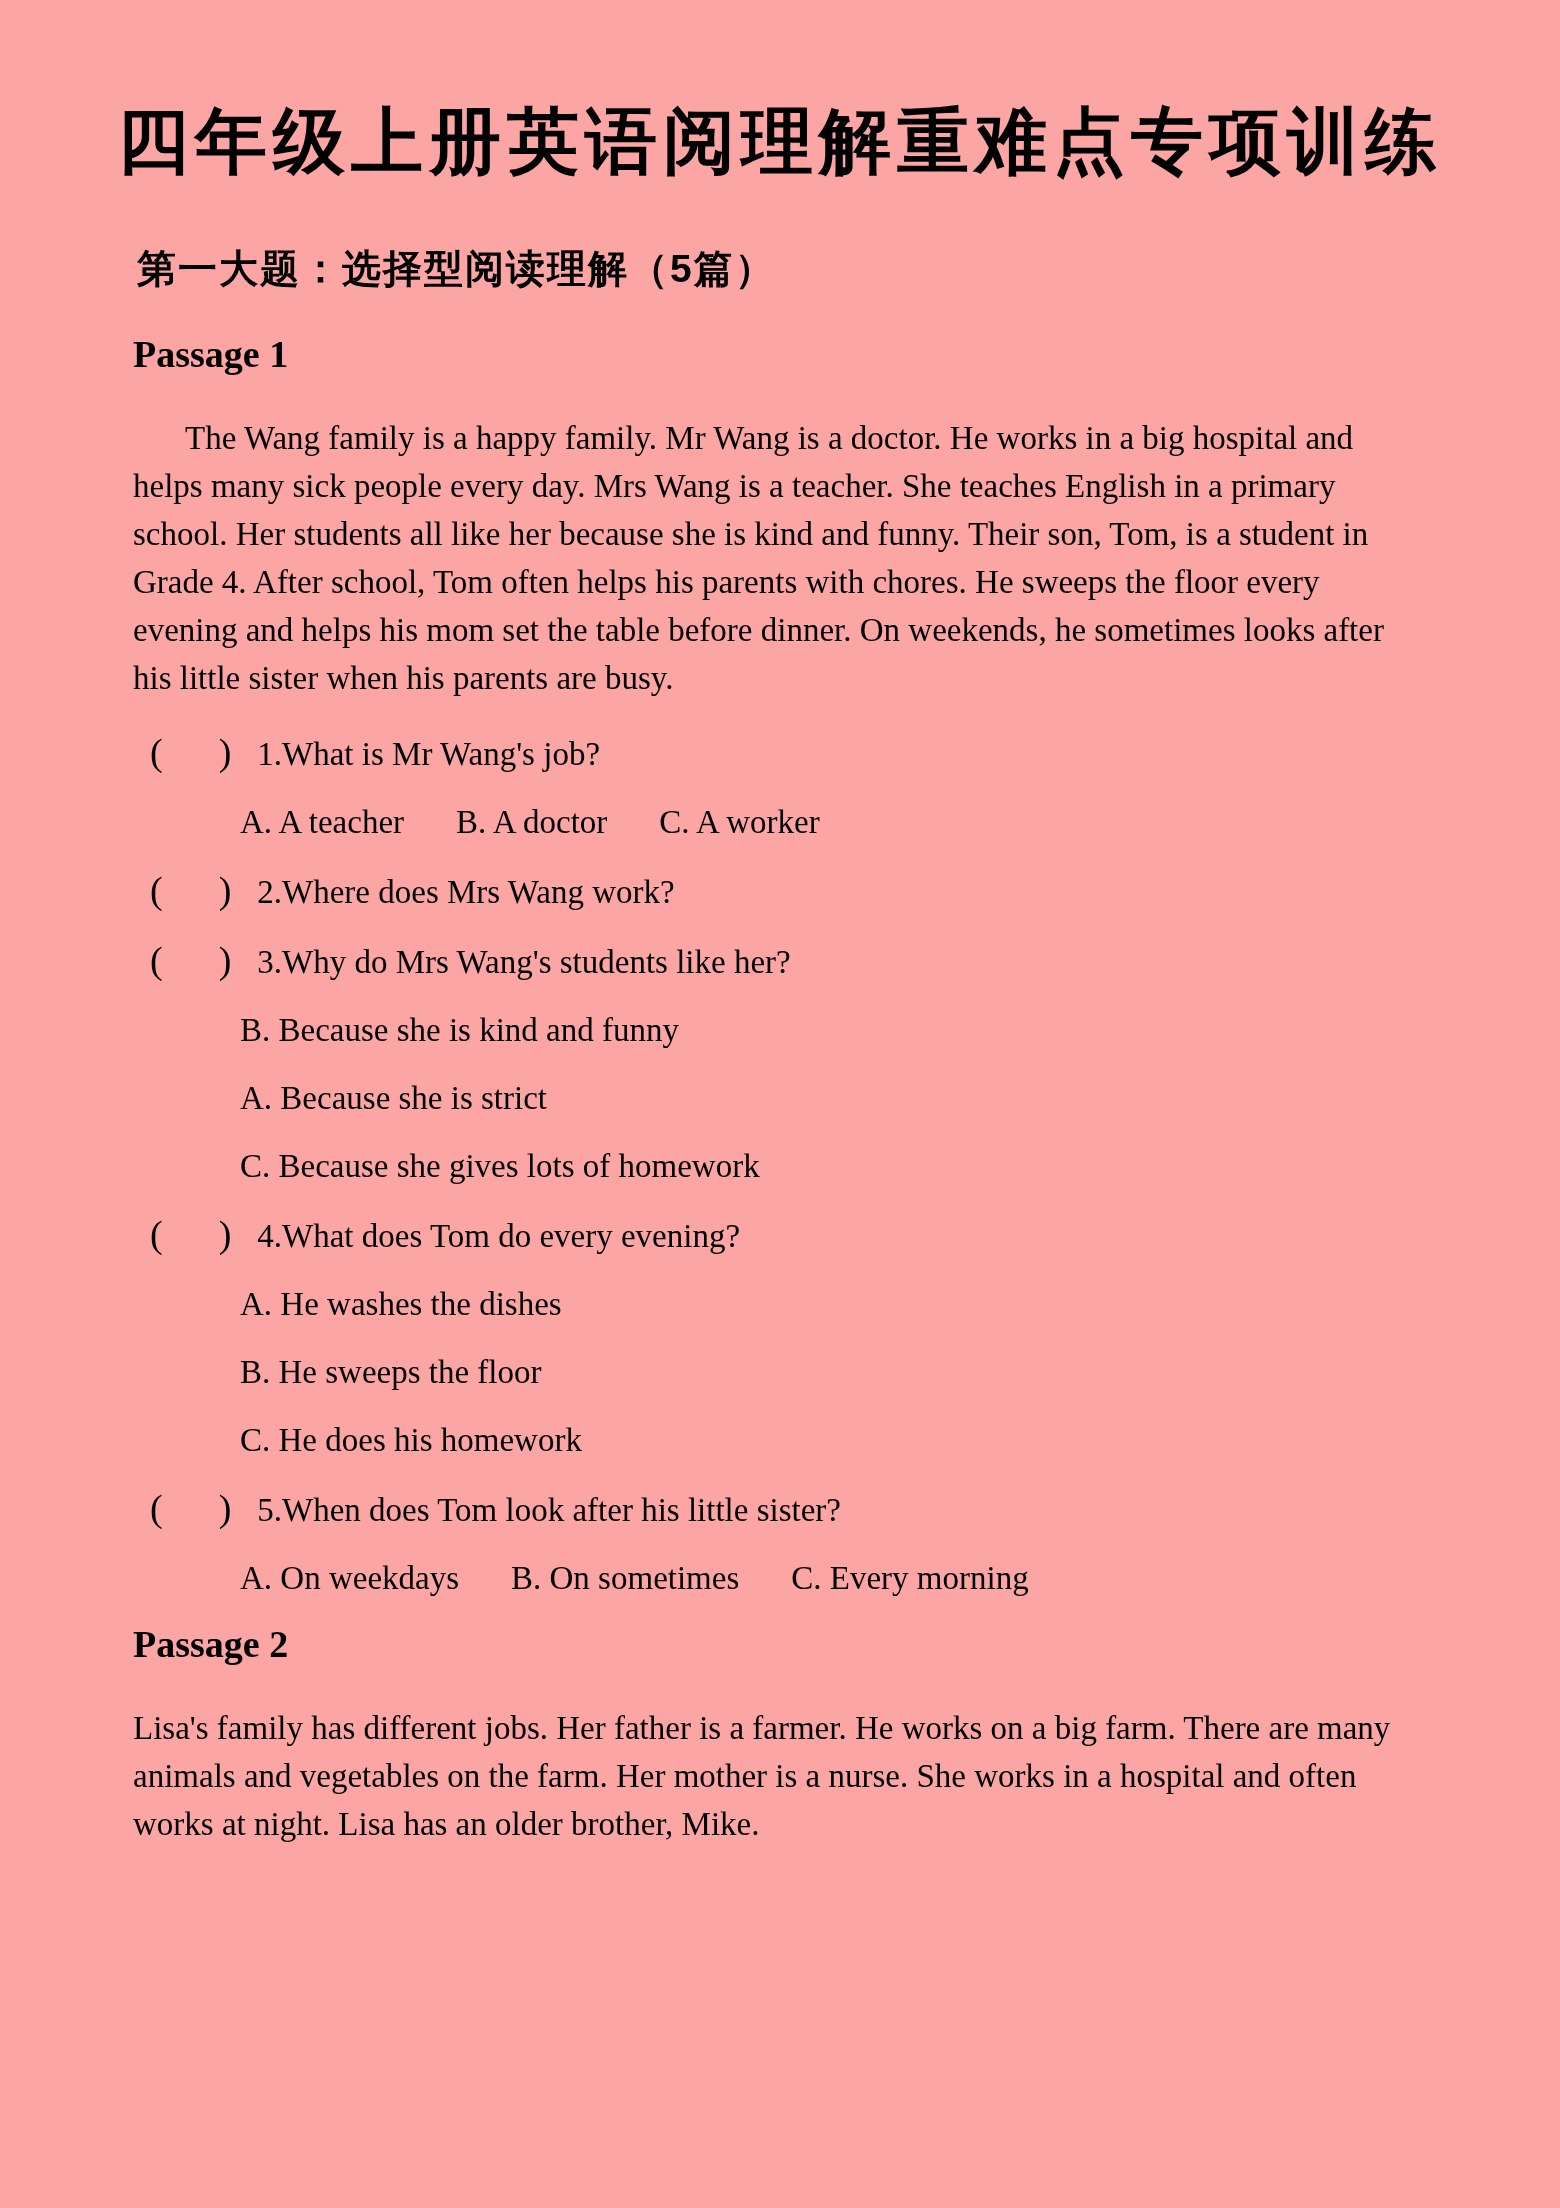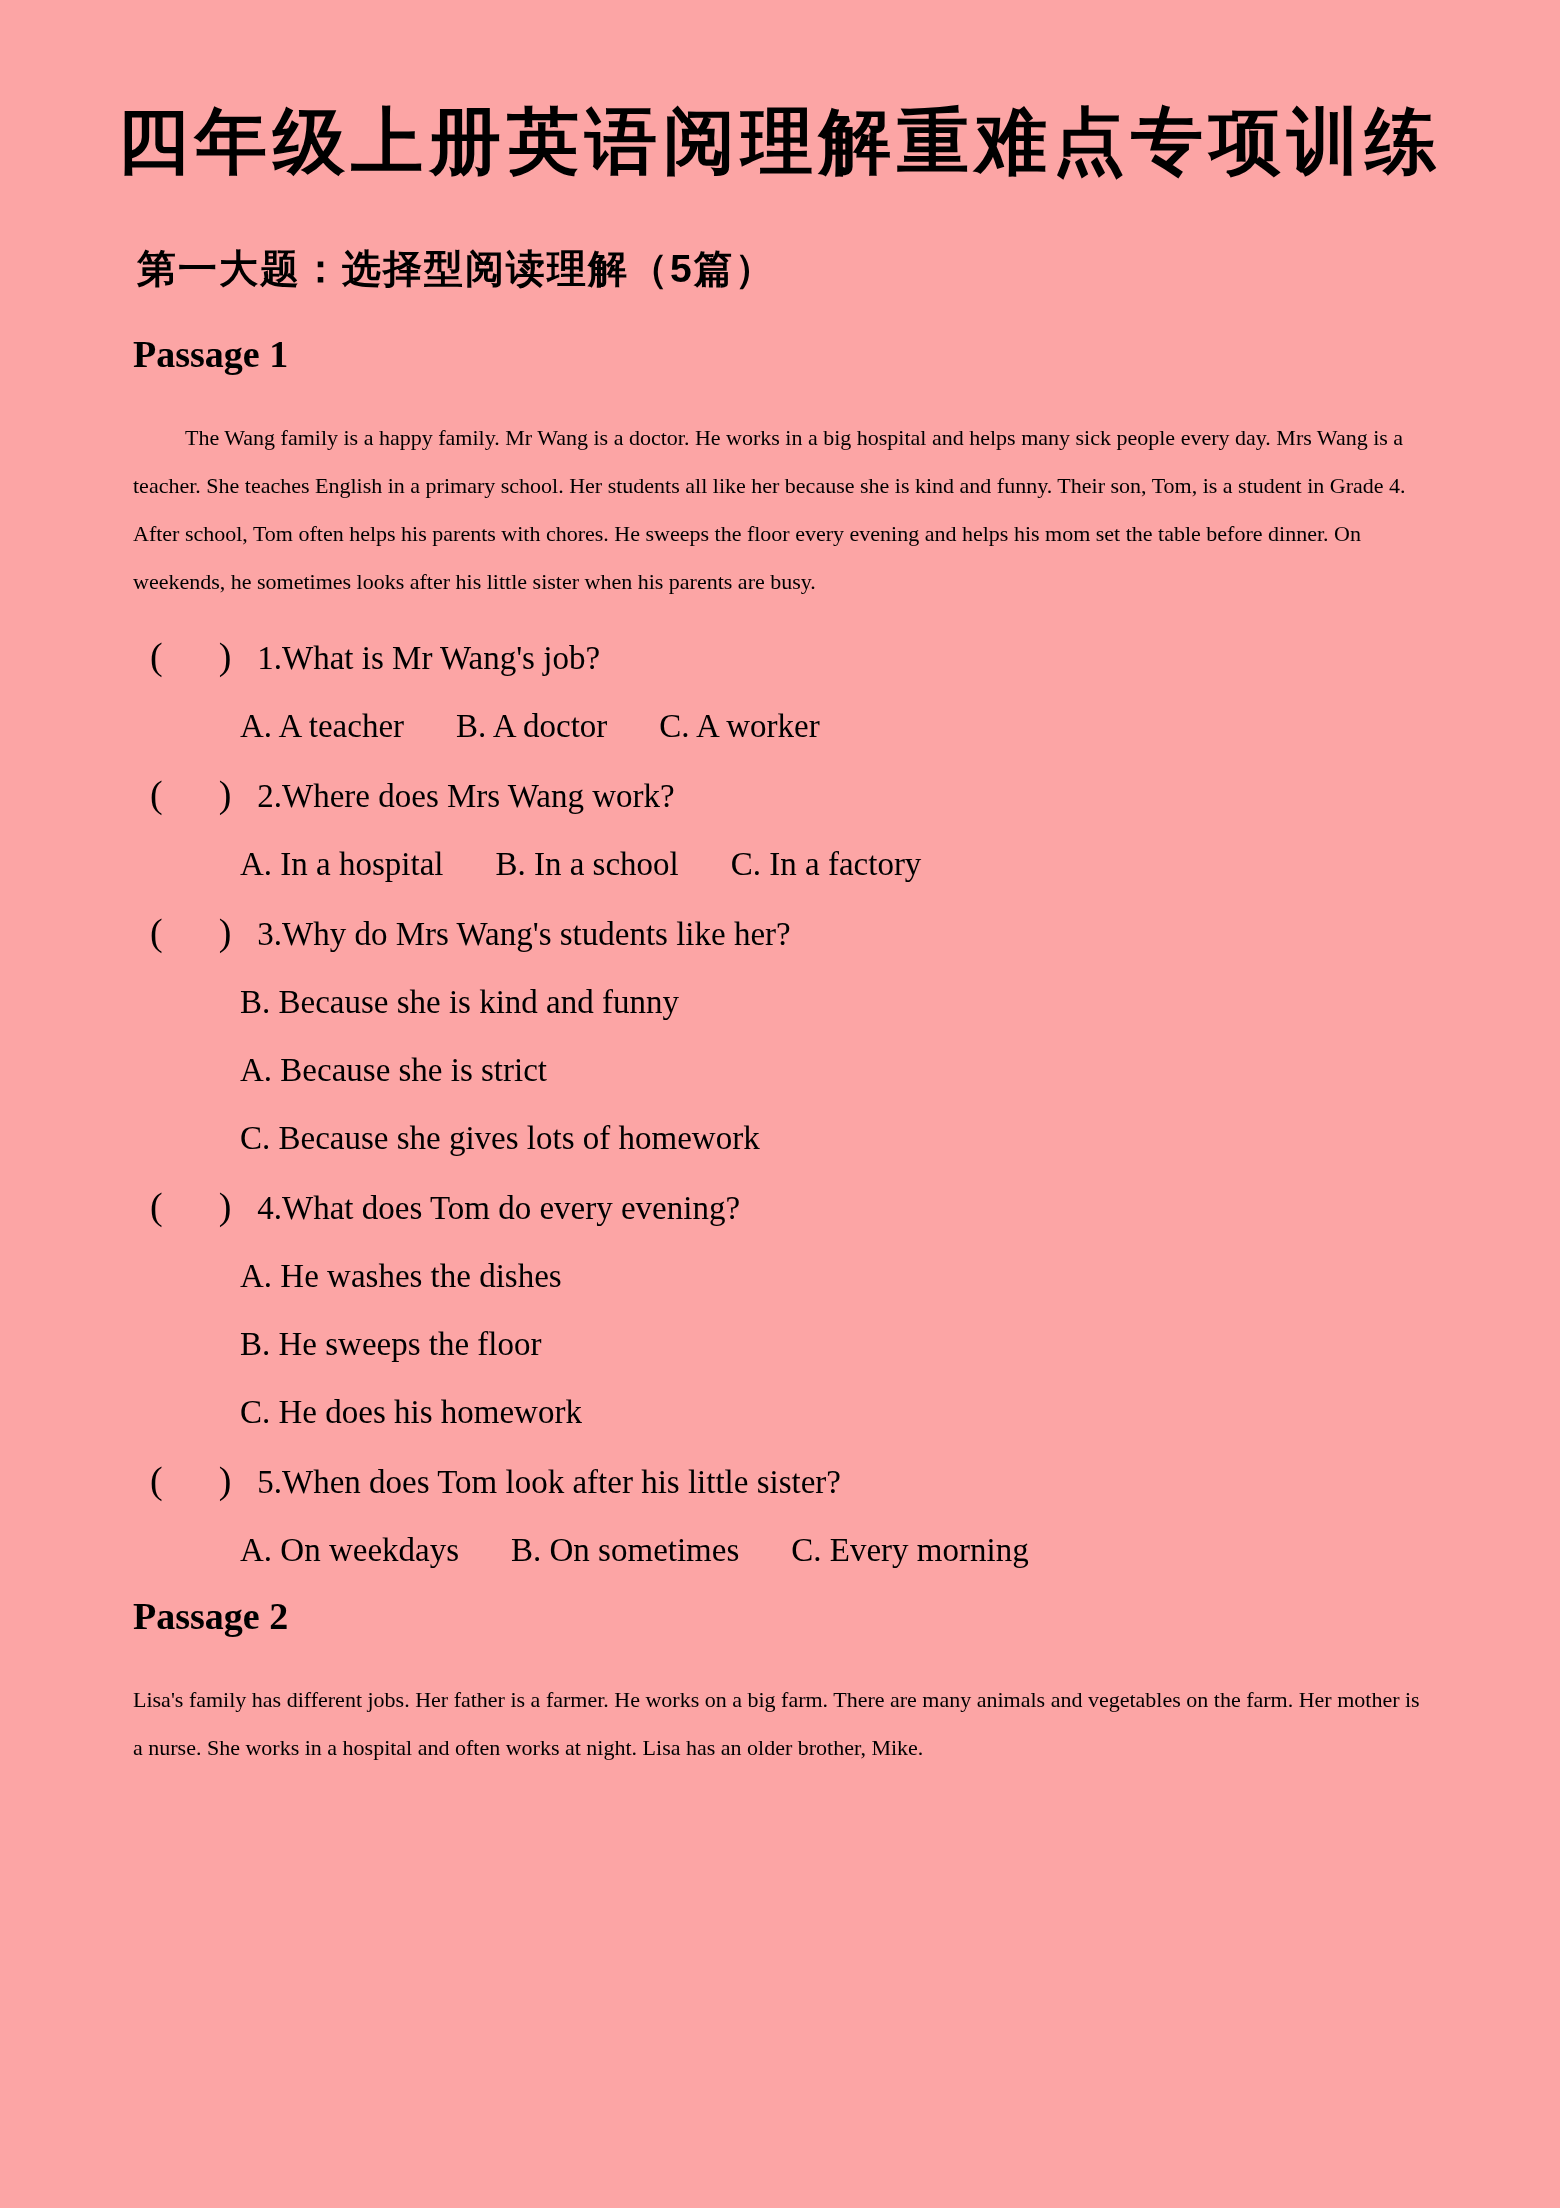--- a/index.html
+++ b/index.html
@@ -40,21 +40,21 @@
   }
   .passage-heading {
     margin-top: 36px;
     font-size: 38px;
     font-weight: 700;
     font-family: "Liberation Serif", serif;
     color: #000000;
   }
   .passage {
     margin: 12px 0 0 0;
-    font-size: 22px;
+    font-size: 33px;
     line-height: 48px;
     color: #000000;
   }
   .first-indent {
     text-indent: 52px;
   }
   .qa {
     margin-top: 16px;
     font-size: 33px;
   }
@@ -114,23 +114,20 @@
       <div class="q-row">
         <span class="paren-open">(</span><span class="paren-close">)</span><span class="q-text">1.What is Mr Wang's job?</span>
       </div>
       <div class="opt-row">
         <span class="opt">A. A teacher</span><span class="opt">B. A doctor</span><span class="opt">C. A worker</span>
       </div>
 
       <div class="q-row">
         <span class="paren-open">(</span><span class="paren-close">)</span><span class="q-text">2.Where does Mrs Wang work?</span>
       </div>
-      <div class="opt-row">
-        <span class="opt">A. In a hospital</span><span class="opt">B. In a school</span><span class="opt">C. In a factory</span>
-      </div>
 
       <div class="q-row">
         <span class="paren-open">(</span><span class="paren-close">)</span><span class="q-text">3.Why do Mrs Wang's students like her?</span>
       </div>
       <div class="opt-line">B. Because she is kind and funny</div>
       <div class="opt-line">A. Because she is strict</div>
       <div class="opt-line">C. Because she gives lots of homework</div>
 
       <div class="q-row">
         <span class="paren-open">(</span><span class="paren-close">)</span><span class="q-text">4.What does Tom do every evening?</span>

